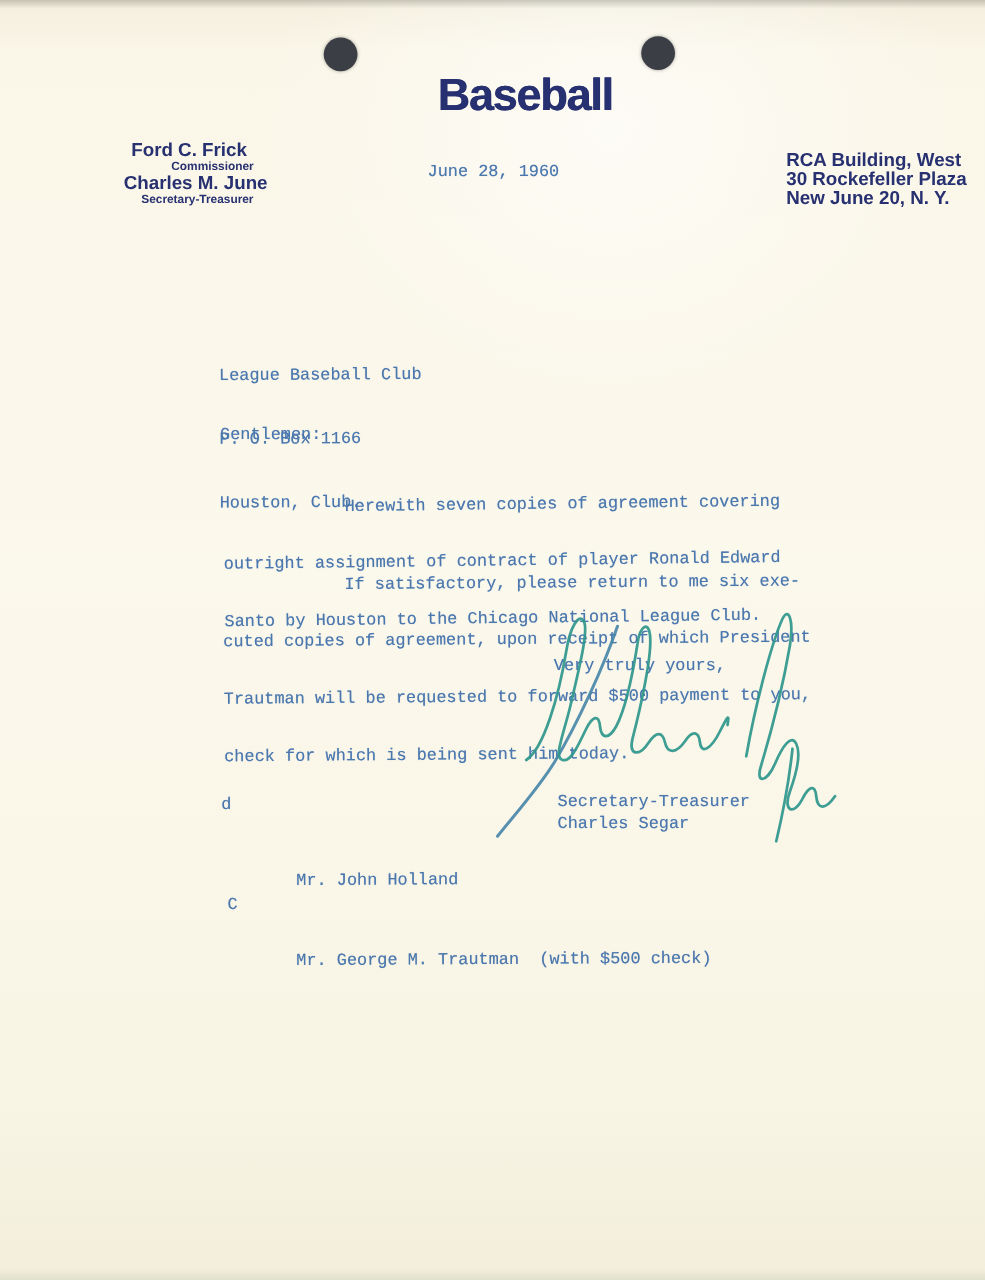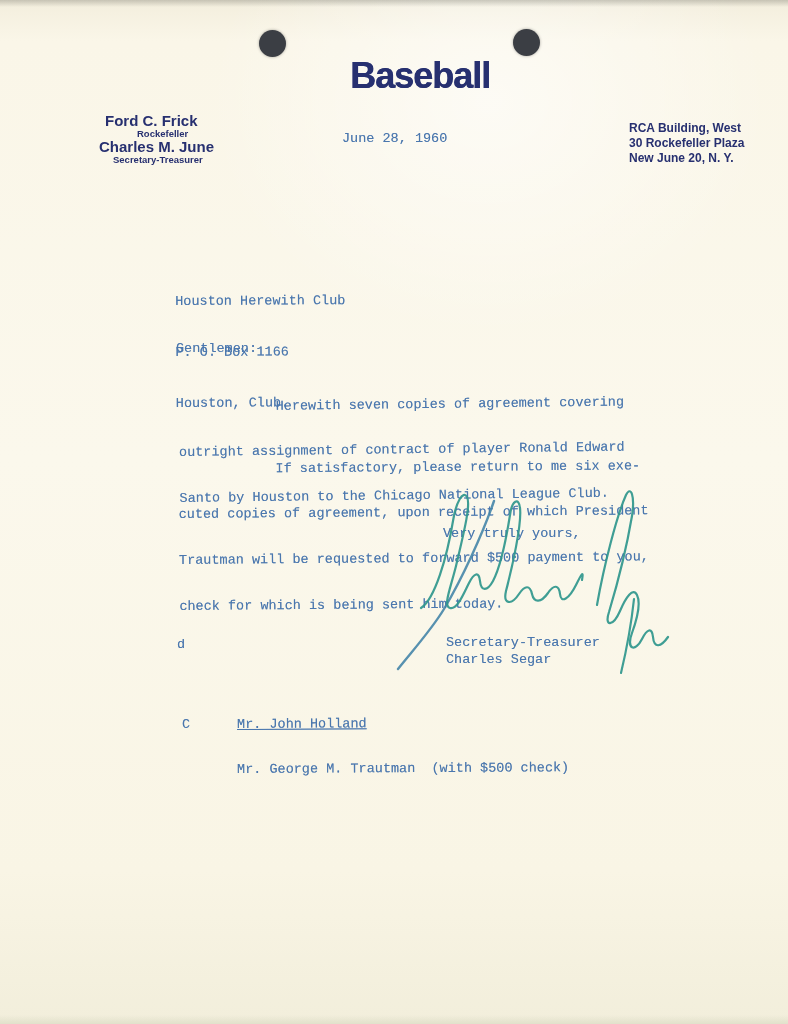--- a/index.html
+++ b/index.html
@@ -47,21 +47,21 @@
     text-shadow: 0.5px 0 currentColor;
   }
   .lh-left { position: absolute; left: 72px; top: 113px; width: 120px; }
   .lh-left .lh-name { font-size: 15px; line-height: 15px; white-space: nowrap; }
   .lh-left .lh-role { font-size: 9.5px;  line-height: 11px; white-space: nowrap; }
   .lh-name-1 { padding-left: 7px; }
   .lh-role-1 { padding-left: 39px; }
   .lh-name-2 { padding-left: 1px; }
   .lh-role-2 { padding-left: 15px; }
   .lh-right { position: absolute; left: 603px; top: 121px; }
-  .lh-right div { font-size: 12px; line-height: 15px; white-space: nowrap; }
+  .lh-right div { font-size: 15px; line-height: 15px; white-space: nowrap; }
 
   
   .type {
     position: absolute;
     font-family: "Liberation Mono", "DejaVu Sans Mono", monospace;
     font-size: 13.5px;
     line-height: 15.3px;
     color: var(--typewriter-blue, #4a77ae);
     white-space: pre;
     text-shadow: 0 0 0.6px rgba(74,119,174,0.55);
@@ -69,21 +69,21 @@
   .date       { left: 342px; top: 131px; }
   .recipient  { left: 175px; top: 259px; line-height: 17px; transform: rotate(-0.3deg); transform-origin: left top; }
   .salutation { left: 176px; top: 341px; }
   .para1      { left: 178px; top: 369px; transform: rotate(-0.7deg);  transform-origin: left top; }
   .para2      { left: 178px; top: 431px; transform: rotate(-0.45deg); transform-origin: left top; }
   .closing    { left: 443px; top: 526px; }
   .signer-name  { left: 446px; top: 652px; }
   .signer-title { left: 446px; top: 635px; }
   .typist     { left: 177px; top: 637px; }
   .cc-label   { left: 182px; top: 717px; }
-  .cc1        { left: 237px; top: 717px; transform: rotate(-0.3deg); transform-origin: left top; text-decoration: underline; }
+  .cc1        { left: 237px; top: 698px; transform: rotate(-0.3deg); transform-origin: left top; }
   .cc2        { left: 237px; top: 762px; transform: rotate(-0.3deg); transform-origin: left top; }
 
   .signature {
     position: absolute; left: 394px; top: 487px;
     width: 290px; height: 192px;
     pointer-events: none;
   }
   .signature path {
     fill: none;
     stroke-linecap: round; stroke-linejoin: round;
@@ -96,35 +96,35 @@
 
 <div class="page">
 
   <div class="hole hole-left"></div>
   <div class="hole hole-right"></div>
 
   <div class="blackletter lh-title">Baseball</div>
 
   <div class="blackletter lh-left">
     <div class="lh-name lh-name-1">Ford C. Frick</div>
-    <div class="lh-role lh-role-1">Rockefeller</div>
+    <div class="lh-role lh-role-1">Commissioner</div>
     <div class="lh-name lh-name-2">Charles M. June</div>
     <div class="lh-role lh-role-2">Secretary-Treasurer</div>
   </div>
 
   <div class="blackletter lh-right">
     <div>RCA Building, West</div>
     <div>30 Rockefeller Plaza</div>
     <div>New June 20, N. Y.</div>
   </div>
 
   <div class="type date">June 28, 1960</div>
 
   <div class="type recipient">
-    <div>Houston Herewith Club</div>
+    <div>League Baseball Club</div>
     <div>P. O. Box 1166</div>
     <div>Houston, Club.</div>
   </div>
 
   <div class="type salutation">Gentlemen:</div>
 
   <div class="type para1">
     <div>            Herewith seven copies of agreement covering</div>
     <div>outright assignment of contract of player Ronald Edward</div>
     <div>Santo by Houston to the Chicago National League Club.</div>

